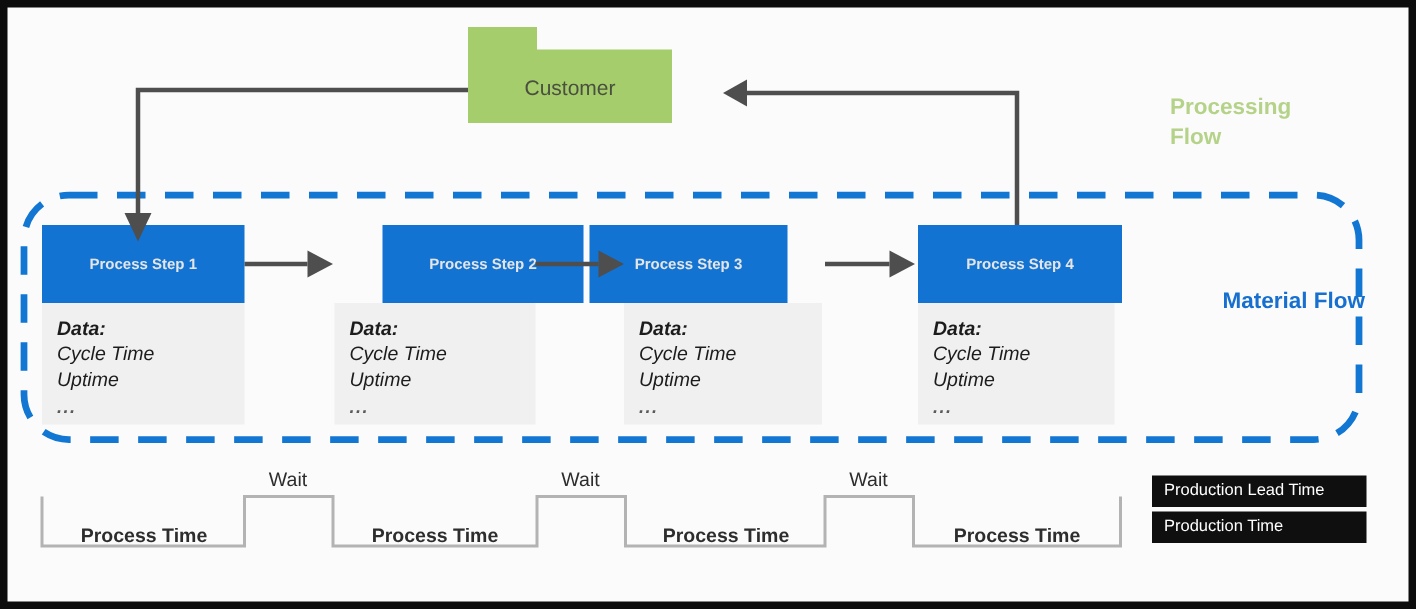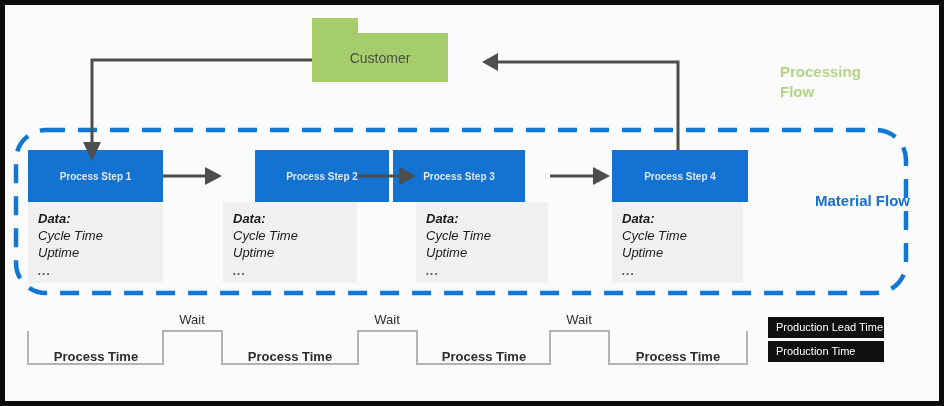--- a/index.html
+++ b/index.html
@@ -19,21 +19,21 @@
   .data-more{margin-top:5px;font-size:12px;font-weight:bold;color:#5a5a5a;letter-spacing:1px;line-height:10px;}
 
   .flow-label{position:absolute;font-weight:bold;font-size:15px;z-index:4;line-height:20px;}
   #info-flow{left:780px;top:62px;width:100px;color:var(--info-flow-green);}
   #material-flow{left:815px;top:147px;color:var(--material-flow-blue);white-space:nowrap;margin-top:44px;}
 
   .tl-label{position:absolute;z-index:4;font-size:13px;color:#2d2d2d;transform:translateX(-50%);white-space:nowrap;}
   .tl-wait{top:312px;}
   .tl-process{top:349px;font-weight:bold;}
 
-  .legend-box{position:absolute;left:768px;width:116px;height:21px;background:var(--legend-black);color:#fff;
+  .legend-box{position:absolute;left:768px;width:143px;height:21px;background:var(--legend-black);color:#fff;
               font-size:11px;line-height:21px;padding-left:8px;box-sizing:border-box;z-index:4;white-space:nowrap;}
   #legend-plt{top:317px;}
   #legend-pt{top:341px;}
 
   .arrow-line{stroke:var(--arrow-gray);stroke-width:3;fill:none;}
   .arrow-head{fill:var(--arrow-gray);stroke:none;}
   .material-boundary{fill:none;stroke:var(--material-flow-blue-dash);stroke-width:4.5;stroke-dasharray:19 13;}
   .timeline{fill:none;stroke:var(--timeline-gray);stroke-width:2;}
 </style>
 </head>

